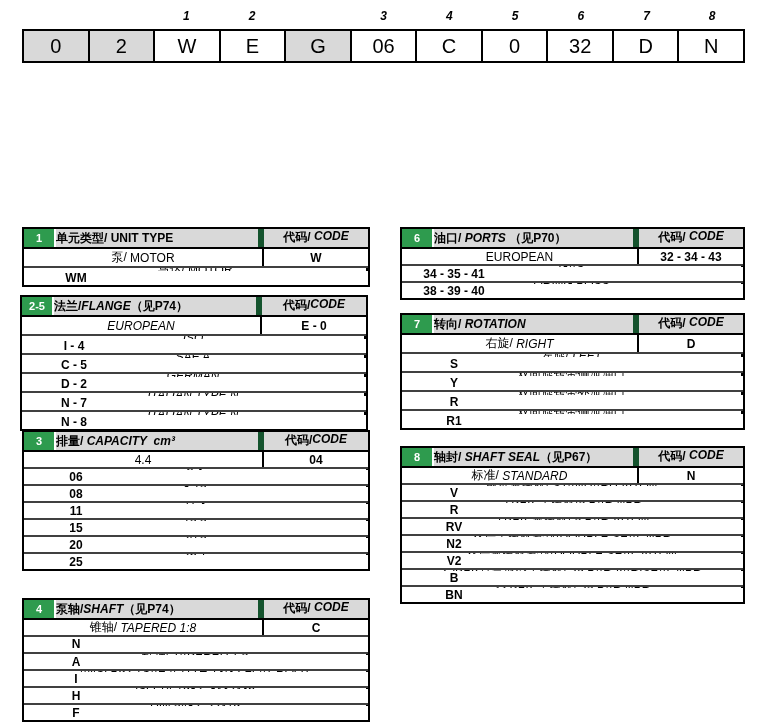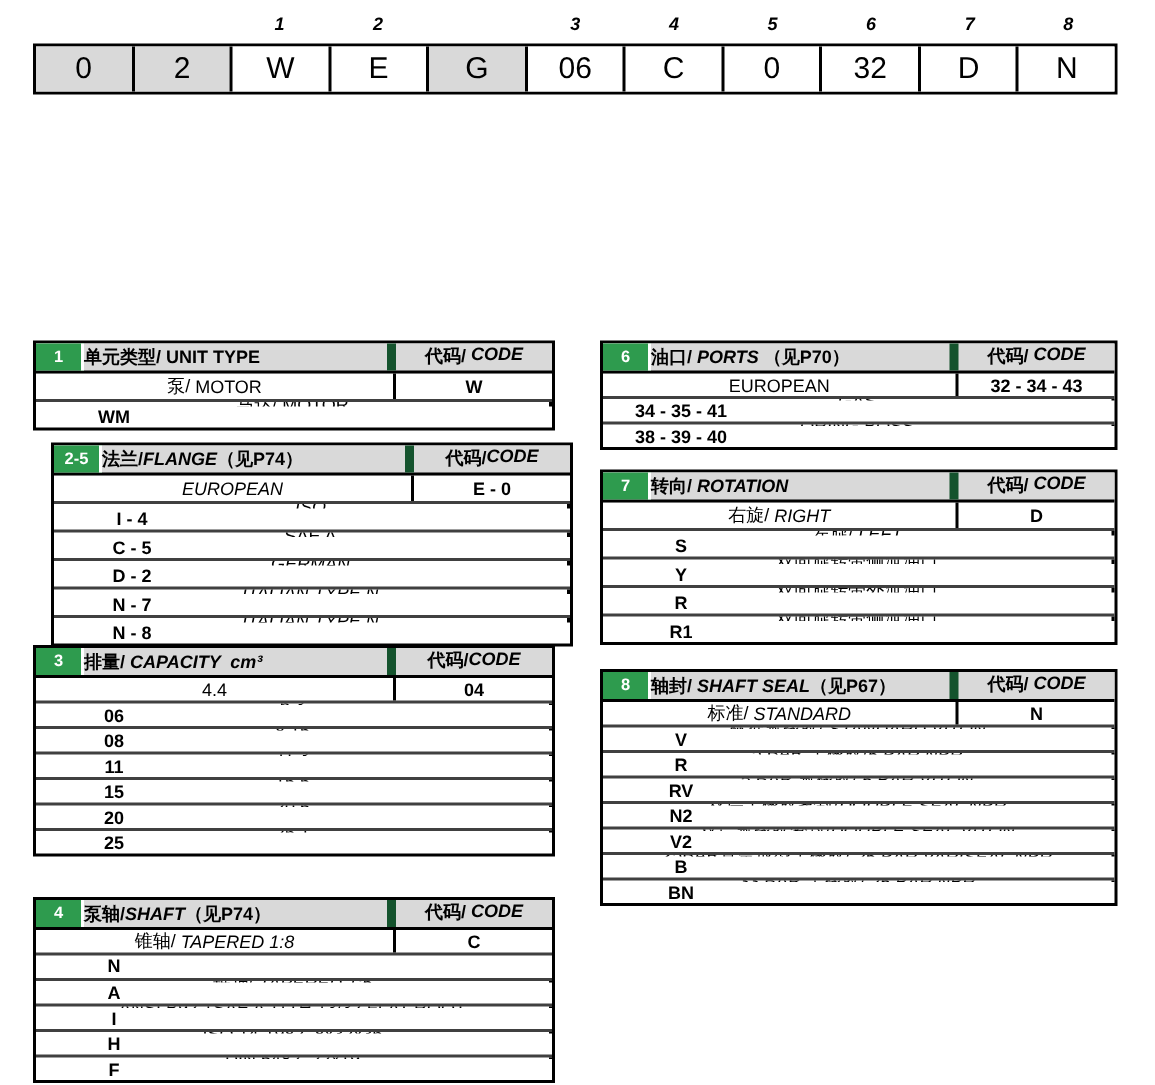--- a/index.html
+++ b/index.html
@@ -26,21 +26,21 @@
     font-size:20px;background:#fff;
   }
   .scell + .scell{border-left:2px solid #000;}
   .scell.gray{background:#d9d9d9;}
   
   .tbl{
     position:absolute;border:2px solid #000;box-sizing:border-box;
     background:#fff;font-size:12px;
   }
   .t1 {left:22px; top:227px;width:348px;}
-  .t25{left:34px; top:295px;width:348px;}
+  .t25{left:20px; top:295px;width:348px;}
   .t3 {left:22px; top:430px;width:348px;}
   .t4 {left:22px; top:598px;width:348px;}
   .t6 {left:400px;top:227px;width:345px;}
   .t7 {left:400px;top:313px;width:345px;}
   .t8 {left:400px;top:446px;width:345px;}
   .thead{
     height:18px;background:#d9d9d9;display:flex;
     border-bottom:2px solid #000;font-weight:bold;
   }
   .badge{

